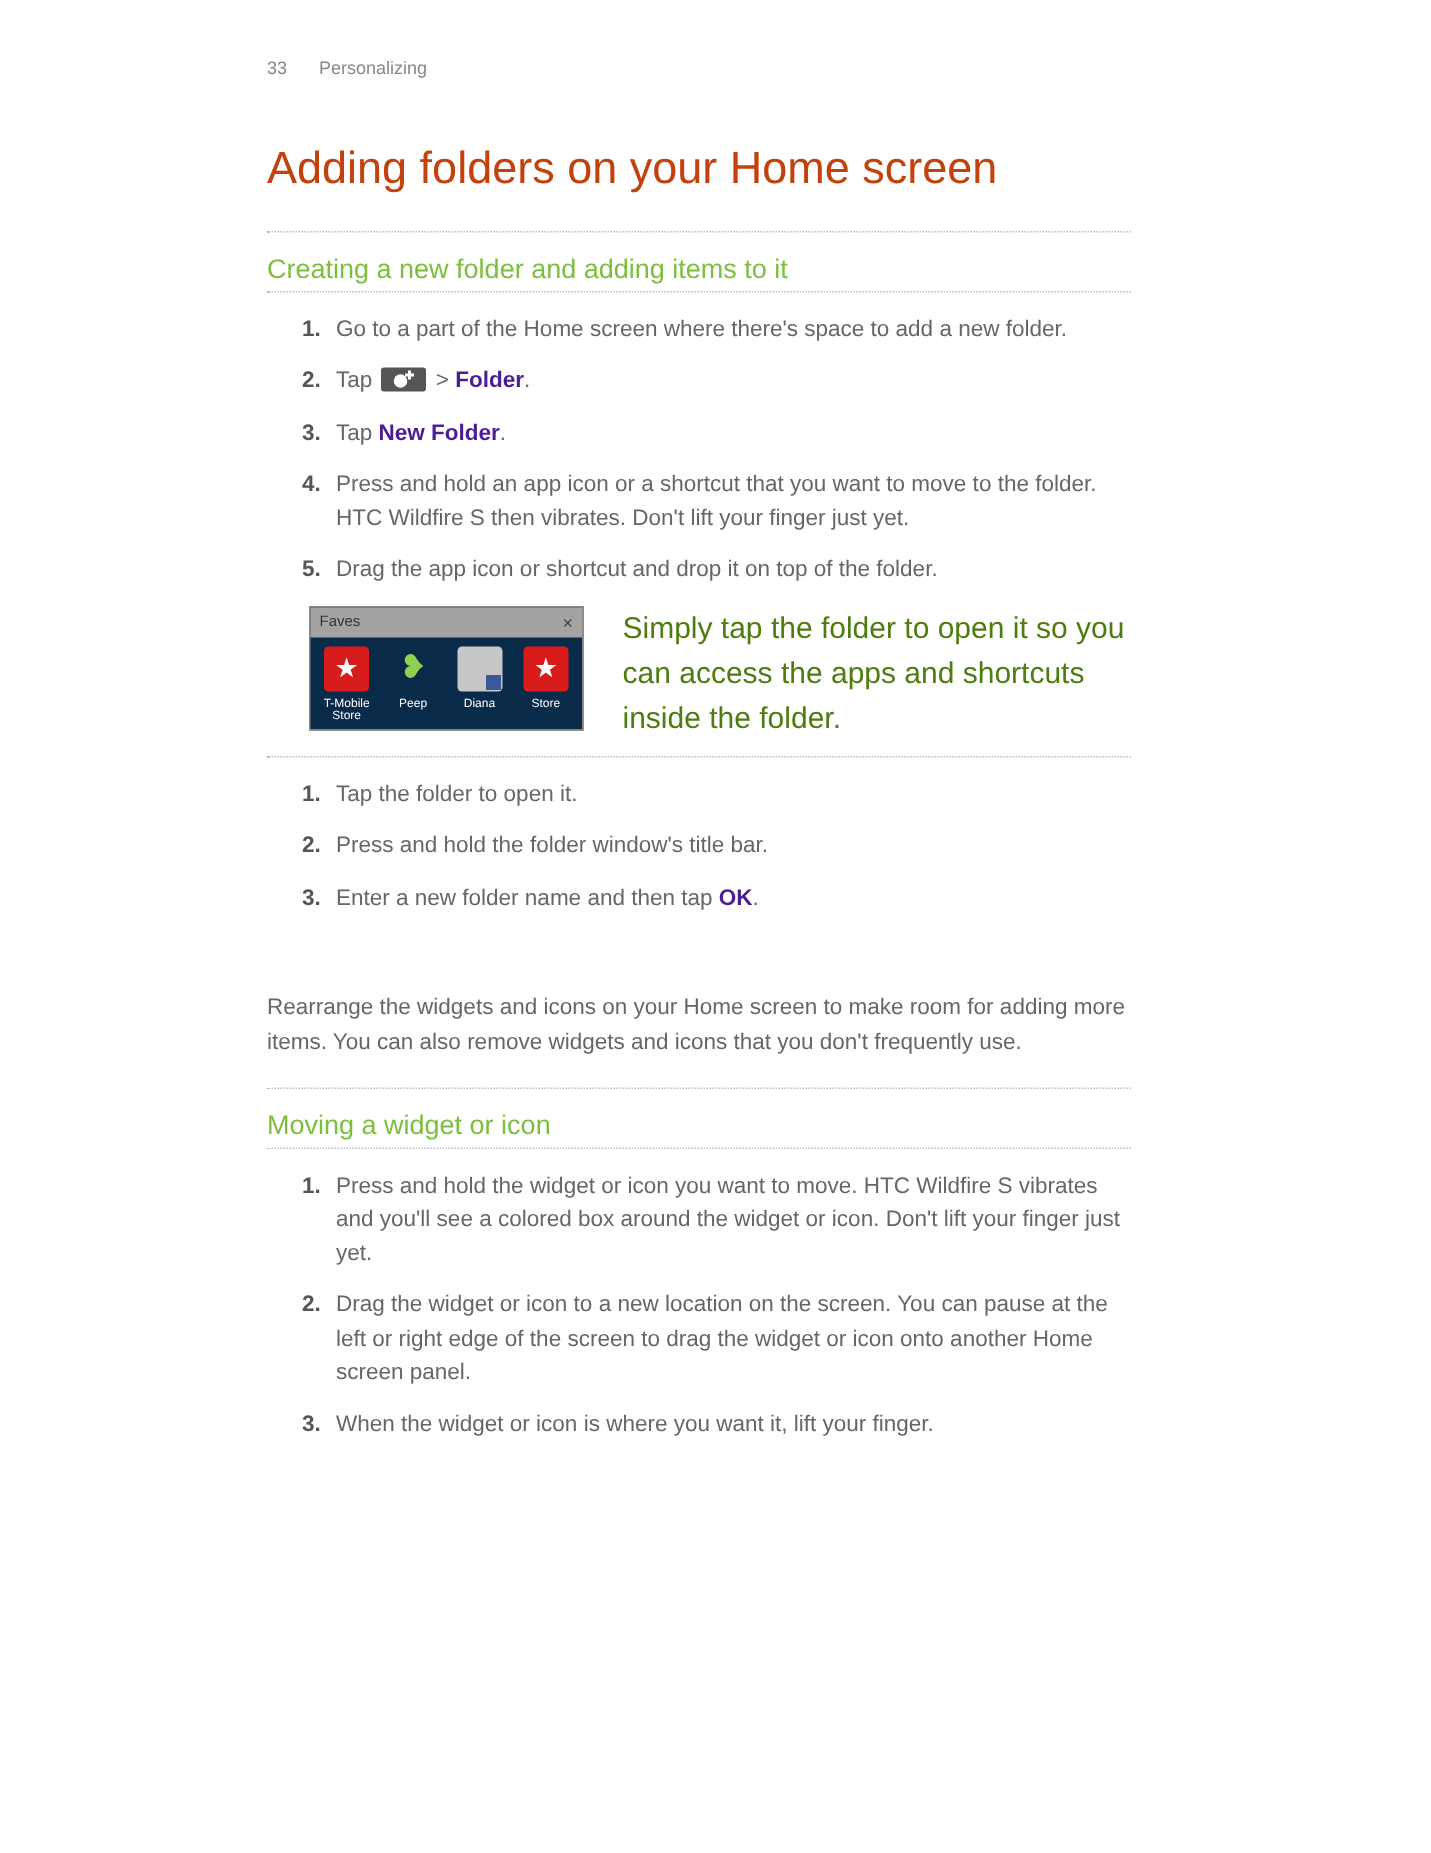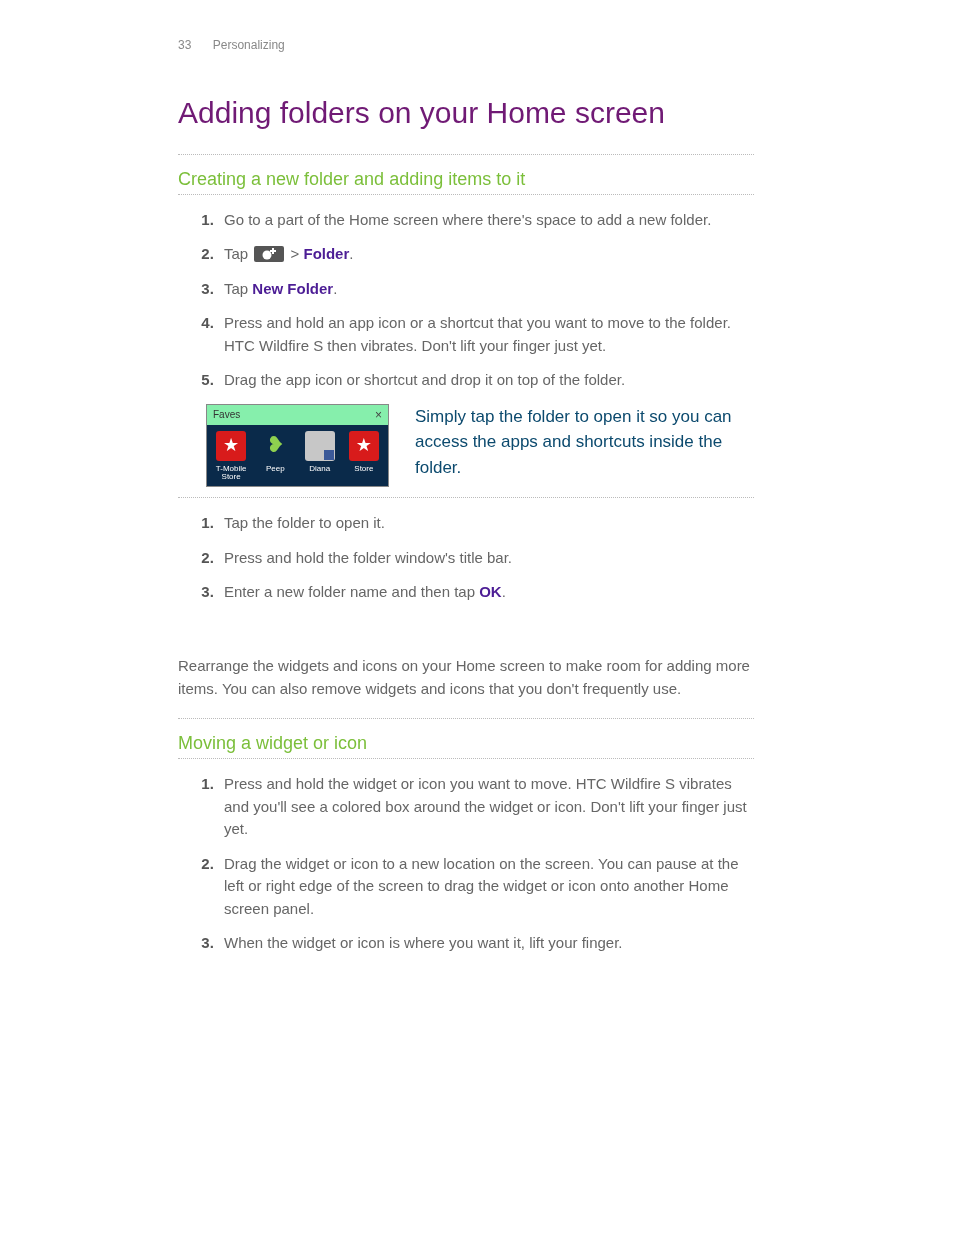--- a/index.html
+++ b/index.html
@@ -19,21 +19,21 @@
   }
   .runhead {
     font-size: 12px;
     color: #888;
     margin-bottom: 42px;
   }
   .runhead .pn { margin-right: 18px; }
   h1.section {
     font-size: 30px;
     font-weight: 400;
-    color: #701a75;
+    color: #c2410c;
     margin: 0 0 22px 0;
     line-height: 1.25;
   }
   p.lead {
     font-size: 15px;
     line-height: 1.55;
     color: #666;
     margin: 0 0 18px 0;
   }
   .rule-top {
@@ -83,21 +83,21 @@
   }
   .fig {
     width: 183px;
     background: #0a2a4a;
     border: 1px solid #888;
     box-sizing: border-box;
     flex: 0 0 auto;
   }
   .fig-title {
     height: 20px;
-    background: #86efac;
+    background: #a3a3a3;
     display: flex;
     align-items: center;
     justify-content: space-between;
     padding: 0 6px;
     font-size: 10px;
     color: #333;
   }
   .fig-title .x { font-size: 12px; color: #444; }
   .fig-body {
     display: flex;
@@ -126,23 +126,23 @@
   }
   .star { background: #d81b1b; color:#fff; font-size:18px; }
   .bird { background: transparent; color:#8fd14f; font-size:22px; }
   .photo { background: #c7c7c7; position: relative; }
   .photo::after{
     content:"";
     position:absolute; right:1px; bottom:1px;
     width:10px;height:10px;background:#3b5998;
   }
   .figtext {
-    font-size: 17px;
+    font-size: 20px;
     line-height: 1.5;
-    color: #0c4a6e;
+    color: #4d7c0f;
     flex: 1;
     margin: 0;
   }
   .spacer-lg { height: 38px; }
 </style>
 </head>
 <body>
 
 <div class="page">
 

